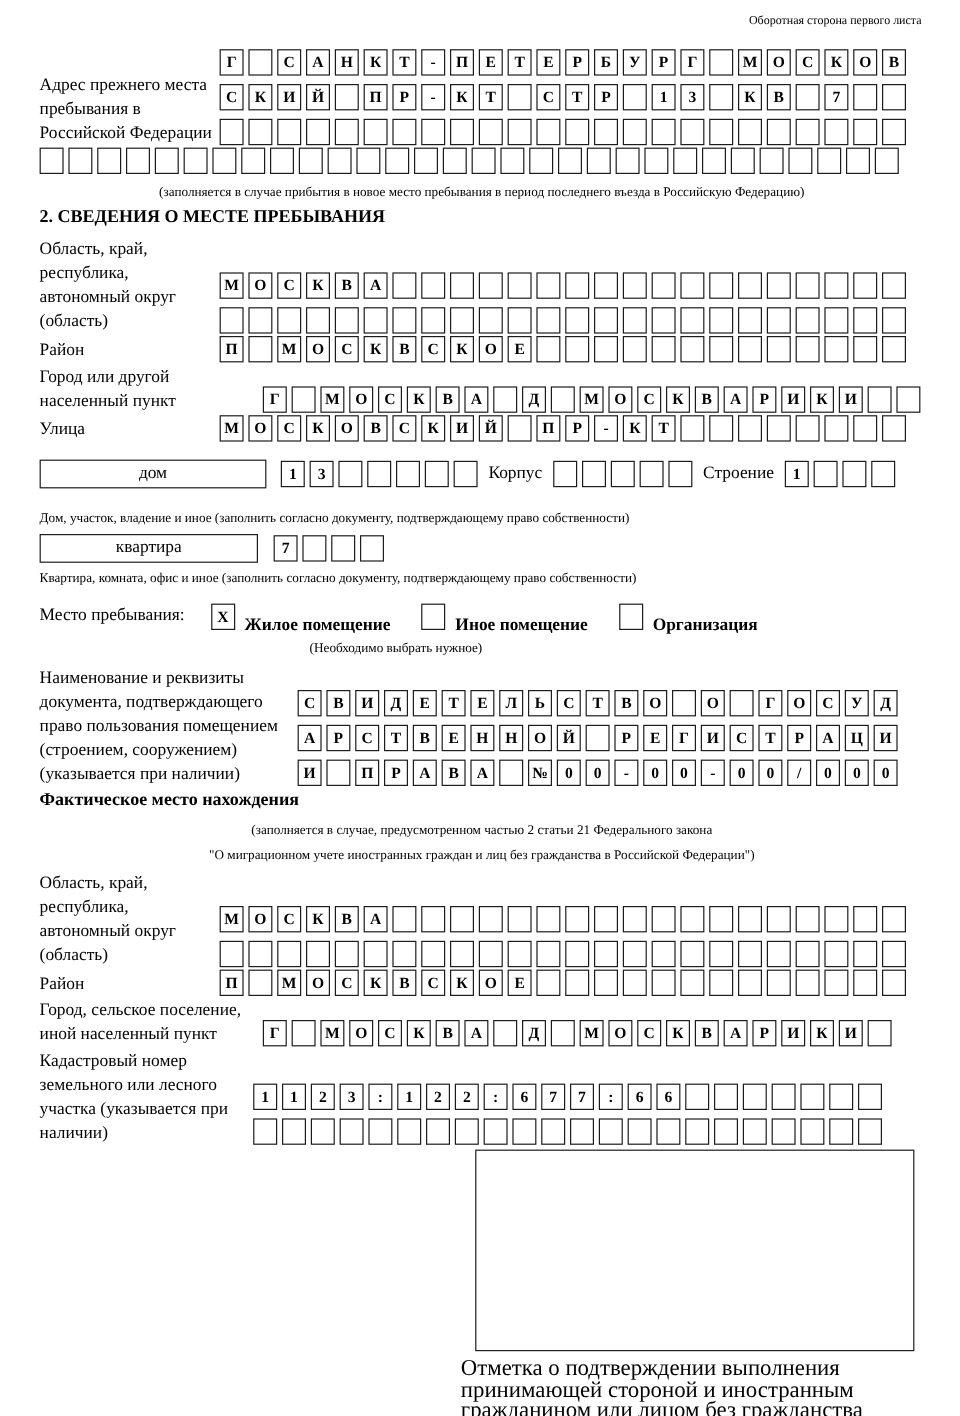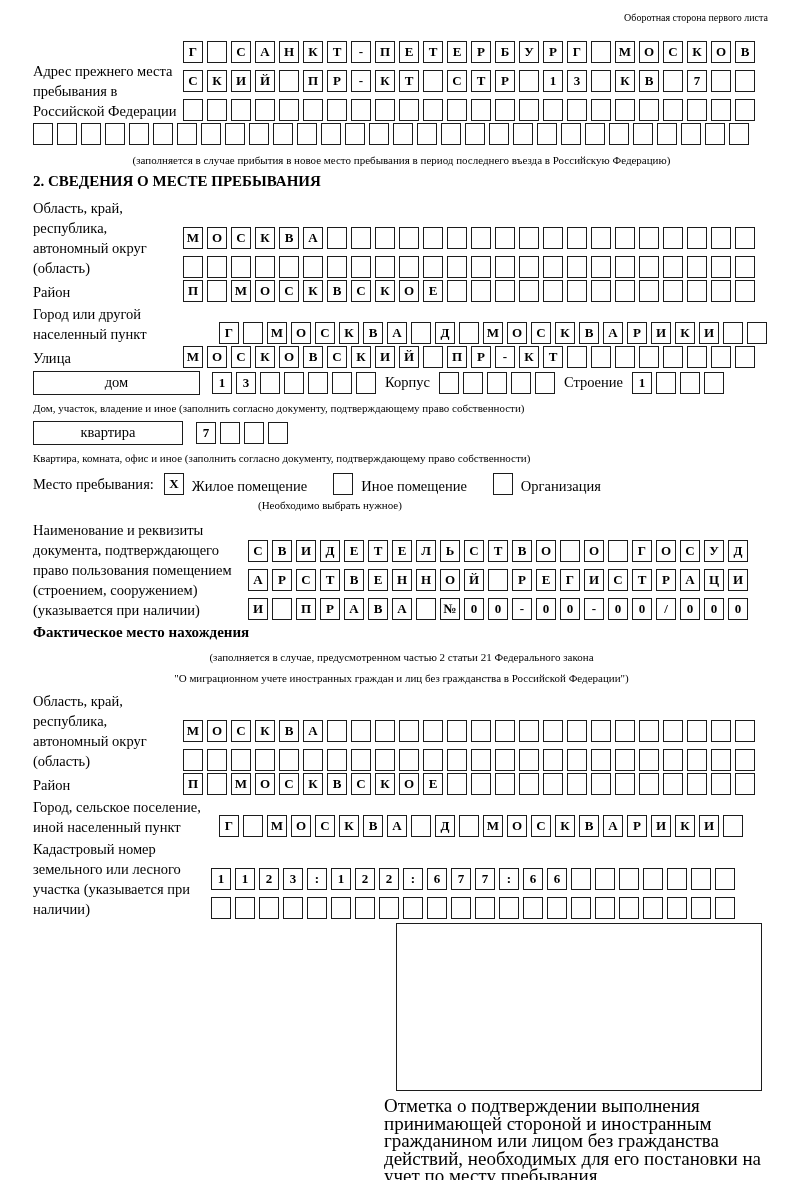--- a/index.html
+++ b/index.html
@@ -20,29 +20,29 @@
   .lbl178 .flabel{width:178px;}
   .lbl215 .flabel{width:215px;}
   .rows{flex:1;min-width:0;}
   .note{font-size:11px;line-height:17px;margin:0 0 4px 0;}
   .center{text-align:center;}
   .sectitle{font-weight:bold;font-size:15px;margin:4px 0 8px 0;}
   
   .domrow{display:flex;align-items:center;margin-bottom:5px;}
   .wbox{box-sizing:border-box;border:1.6px solid #1c1c1c;height:24px;text-align:center;
         font-size:14.5px;line-height:21px;flex:none;}
-  .dombox{width:167px;margin-right:12px;font-family:Liberation Serif, serif;}
-  .kvbox{width:150px;margin-right:13px;}
-  .ilabel{font-size:14.5px;margin:4px 9px;flex:none;}
+  .dombox{width:189px;margin-right:12px;font-family:Liberation Serif, serif;}
+  .kvbox{width:182px;margin-right:13px;}
+  .ilabel{font-size:14.5px;margin:16px 9px;flex:none;}
   
   .checkrow{display:flex;align-items:center;margin:6px 0 2px 0;}
-  .plabel{font-size:14.5px;margin-right:10px;}
+  .plabel{font-size:14.5px;margin-right:22px;}
   .checkbox{flex:none;width:20px;height:22px;box-sizing:border-box;border:1.6px solid #1c1c1c;
             text-align:center;font-size:13px;line-height:19px;font-weight:bold;}
-  .optlabel{font-size:14.5px;margin:4px 26px 0 8px;}
+  .optlabel{font-size:14.5px;margin:16px 26px 0 8px;font-weight:bold;}
   .choosenote{margin-left:225px;margin-bottom:6px;}
   
   .stampwrap{width:378px;margin-left:auto;margin-right:8px;}
   .stampbox{box-sizing:border-box;width:366px;height:168px;border:1.8px solid #1c1c1c;
             margin:4px 0 6px auto;}
   .stampcaption{text-align:left;font-size:19px;line-height:17.5px;font-family:Liberation Serif, serif;}
   .mb0{margin-bottom:0;}
 </style>
 </head>
 <body>

